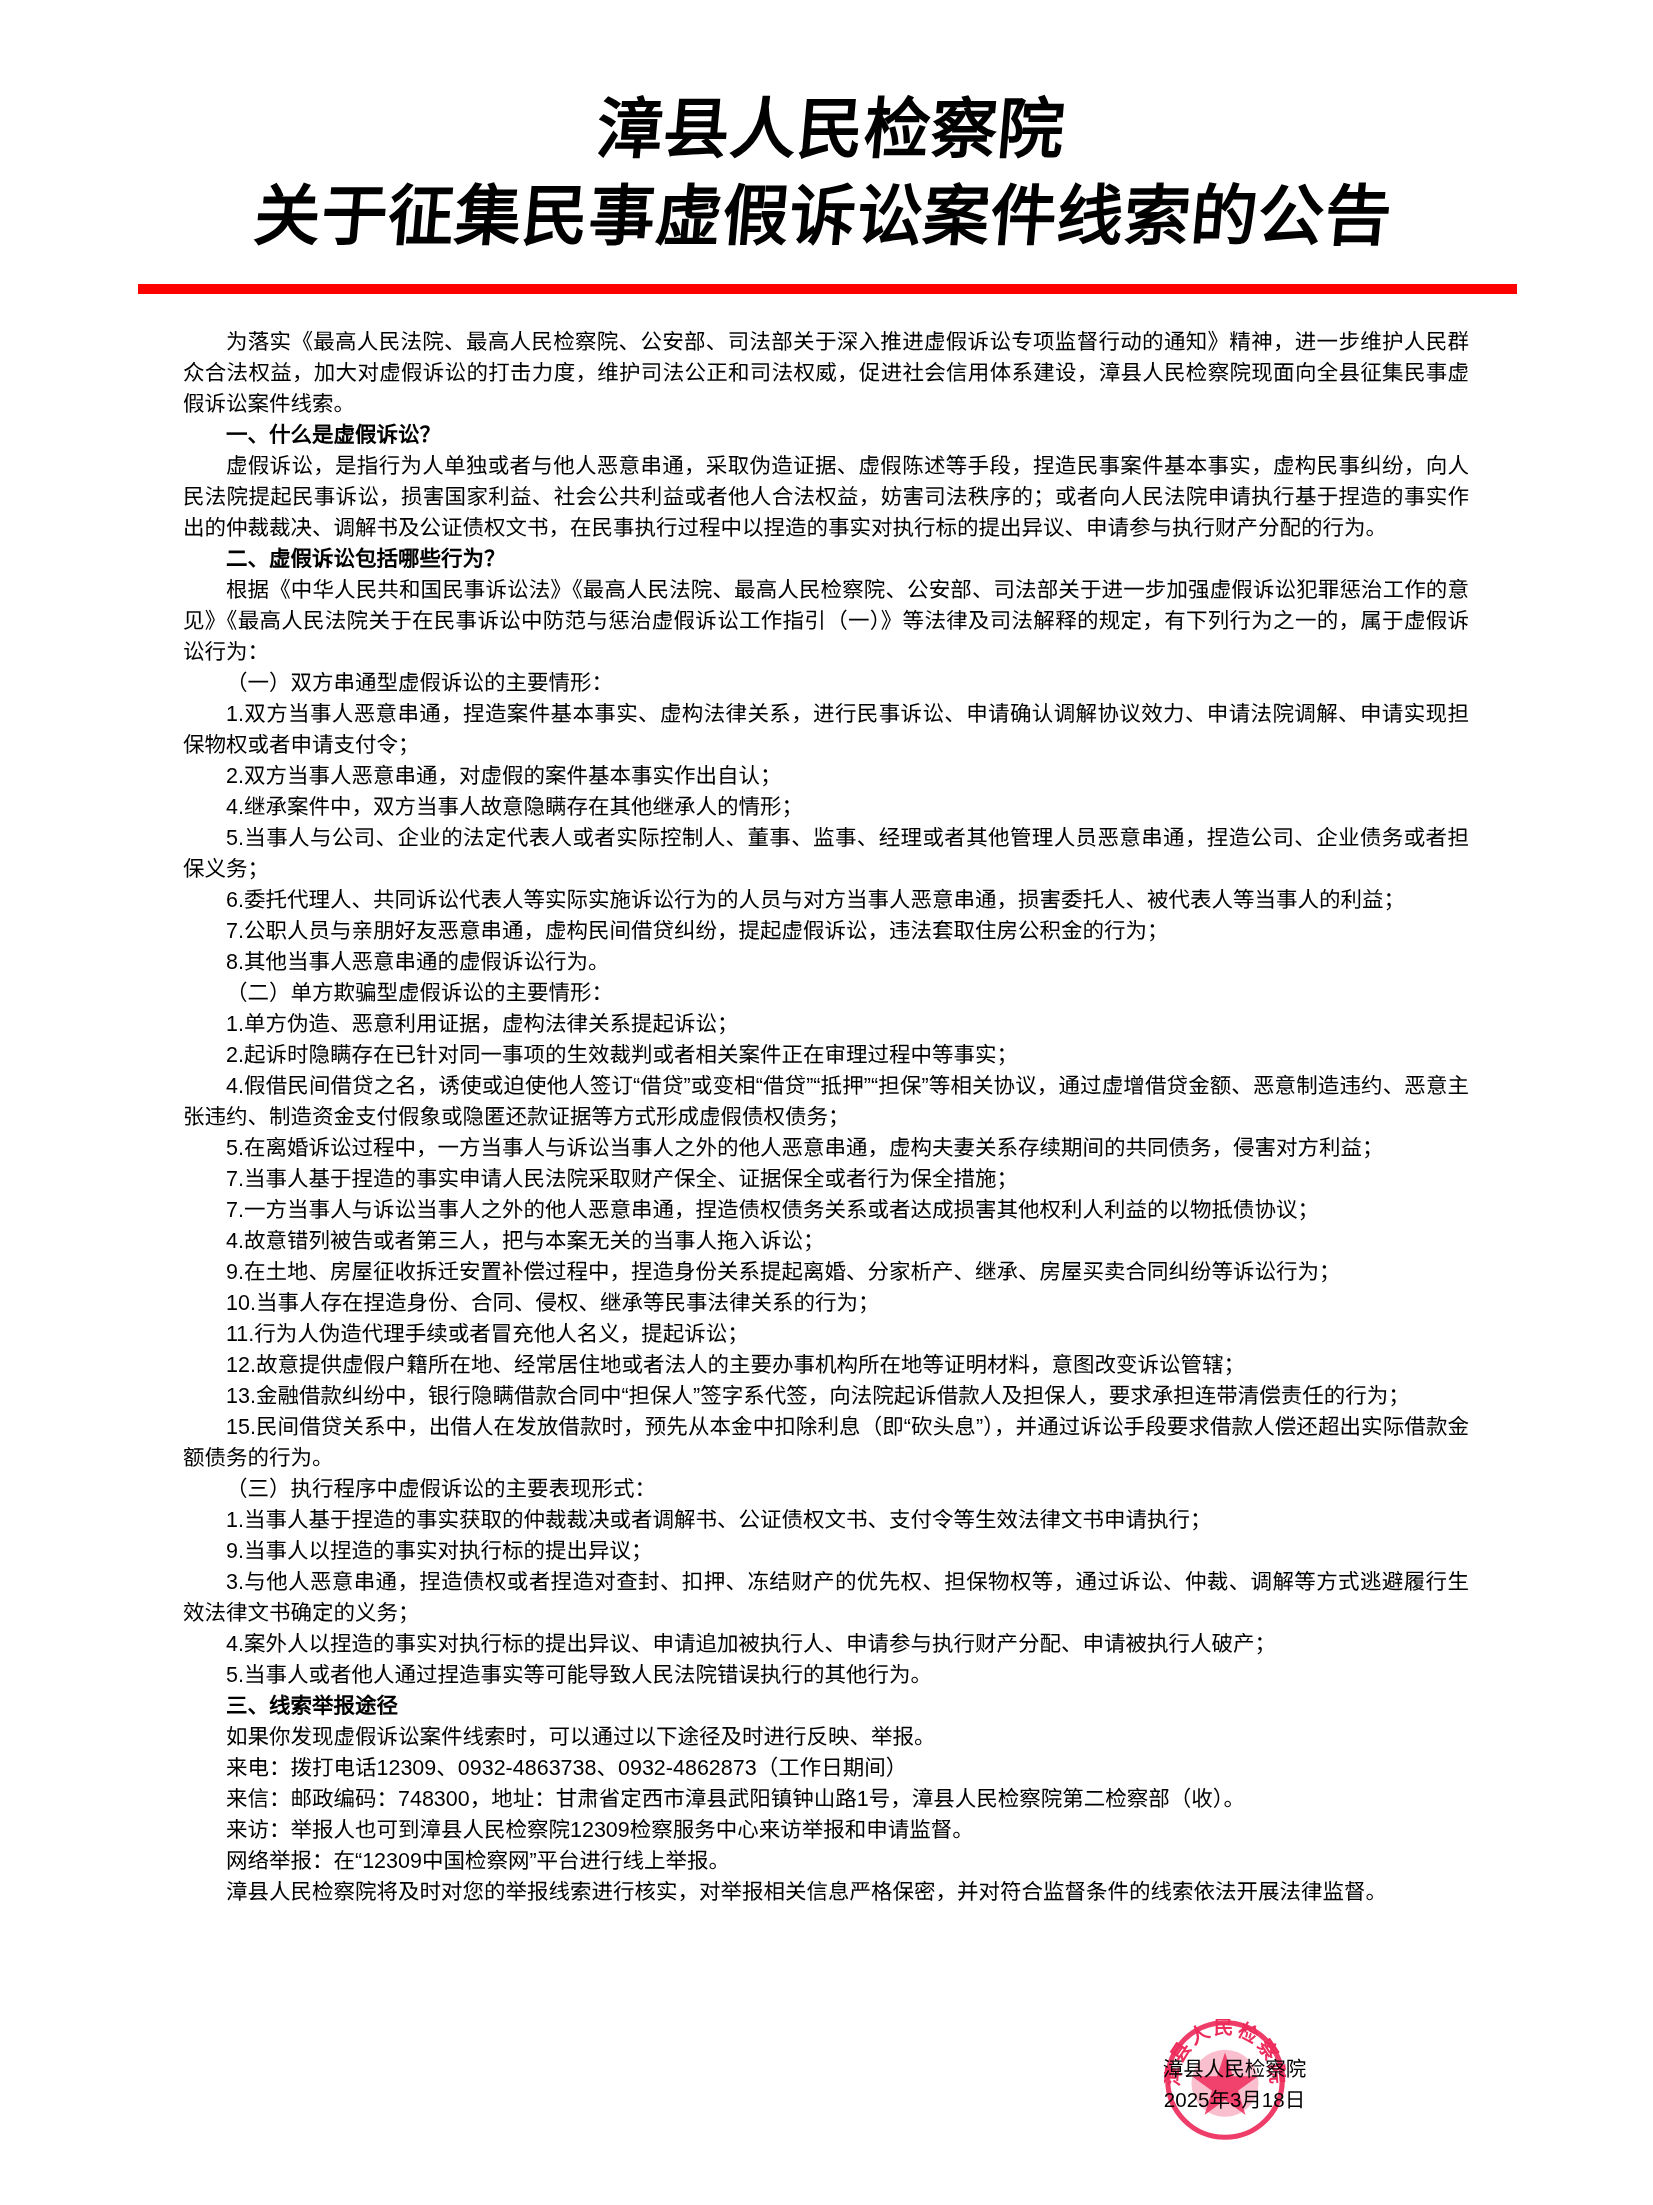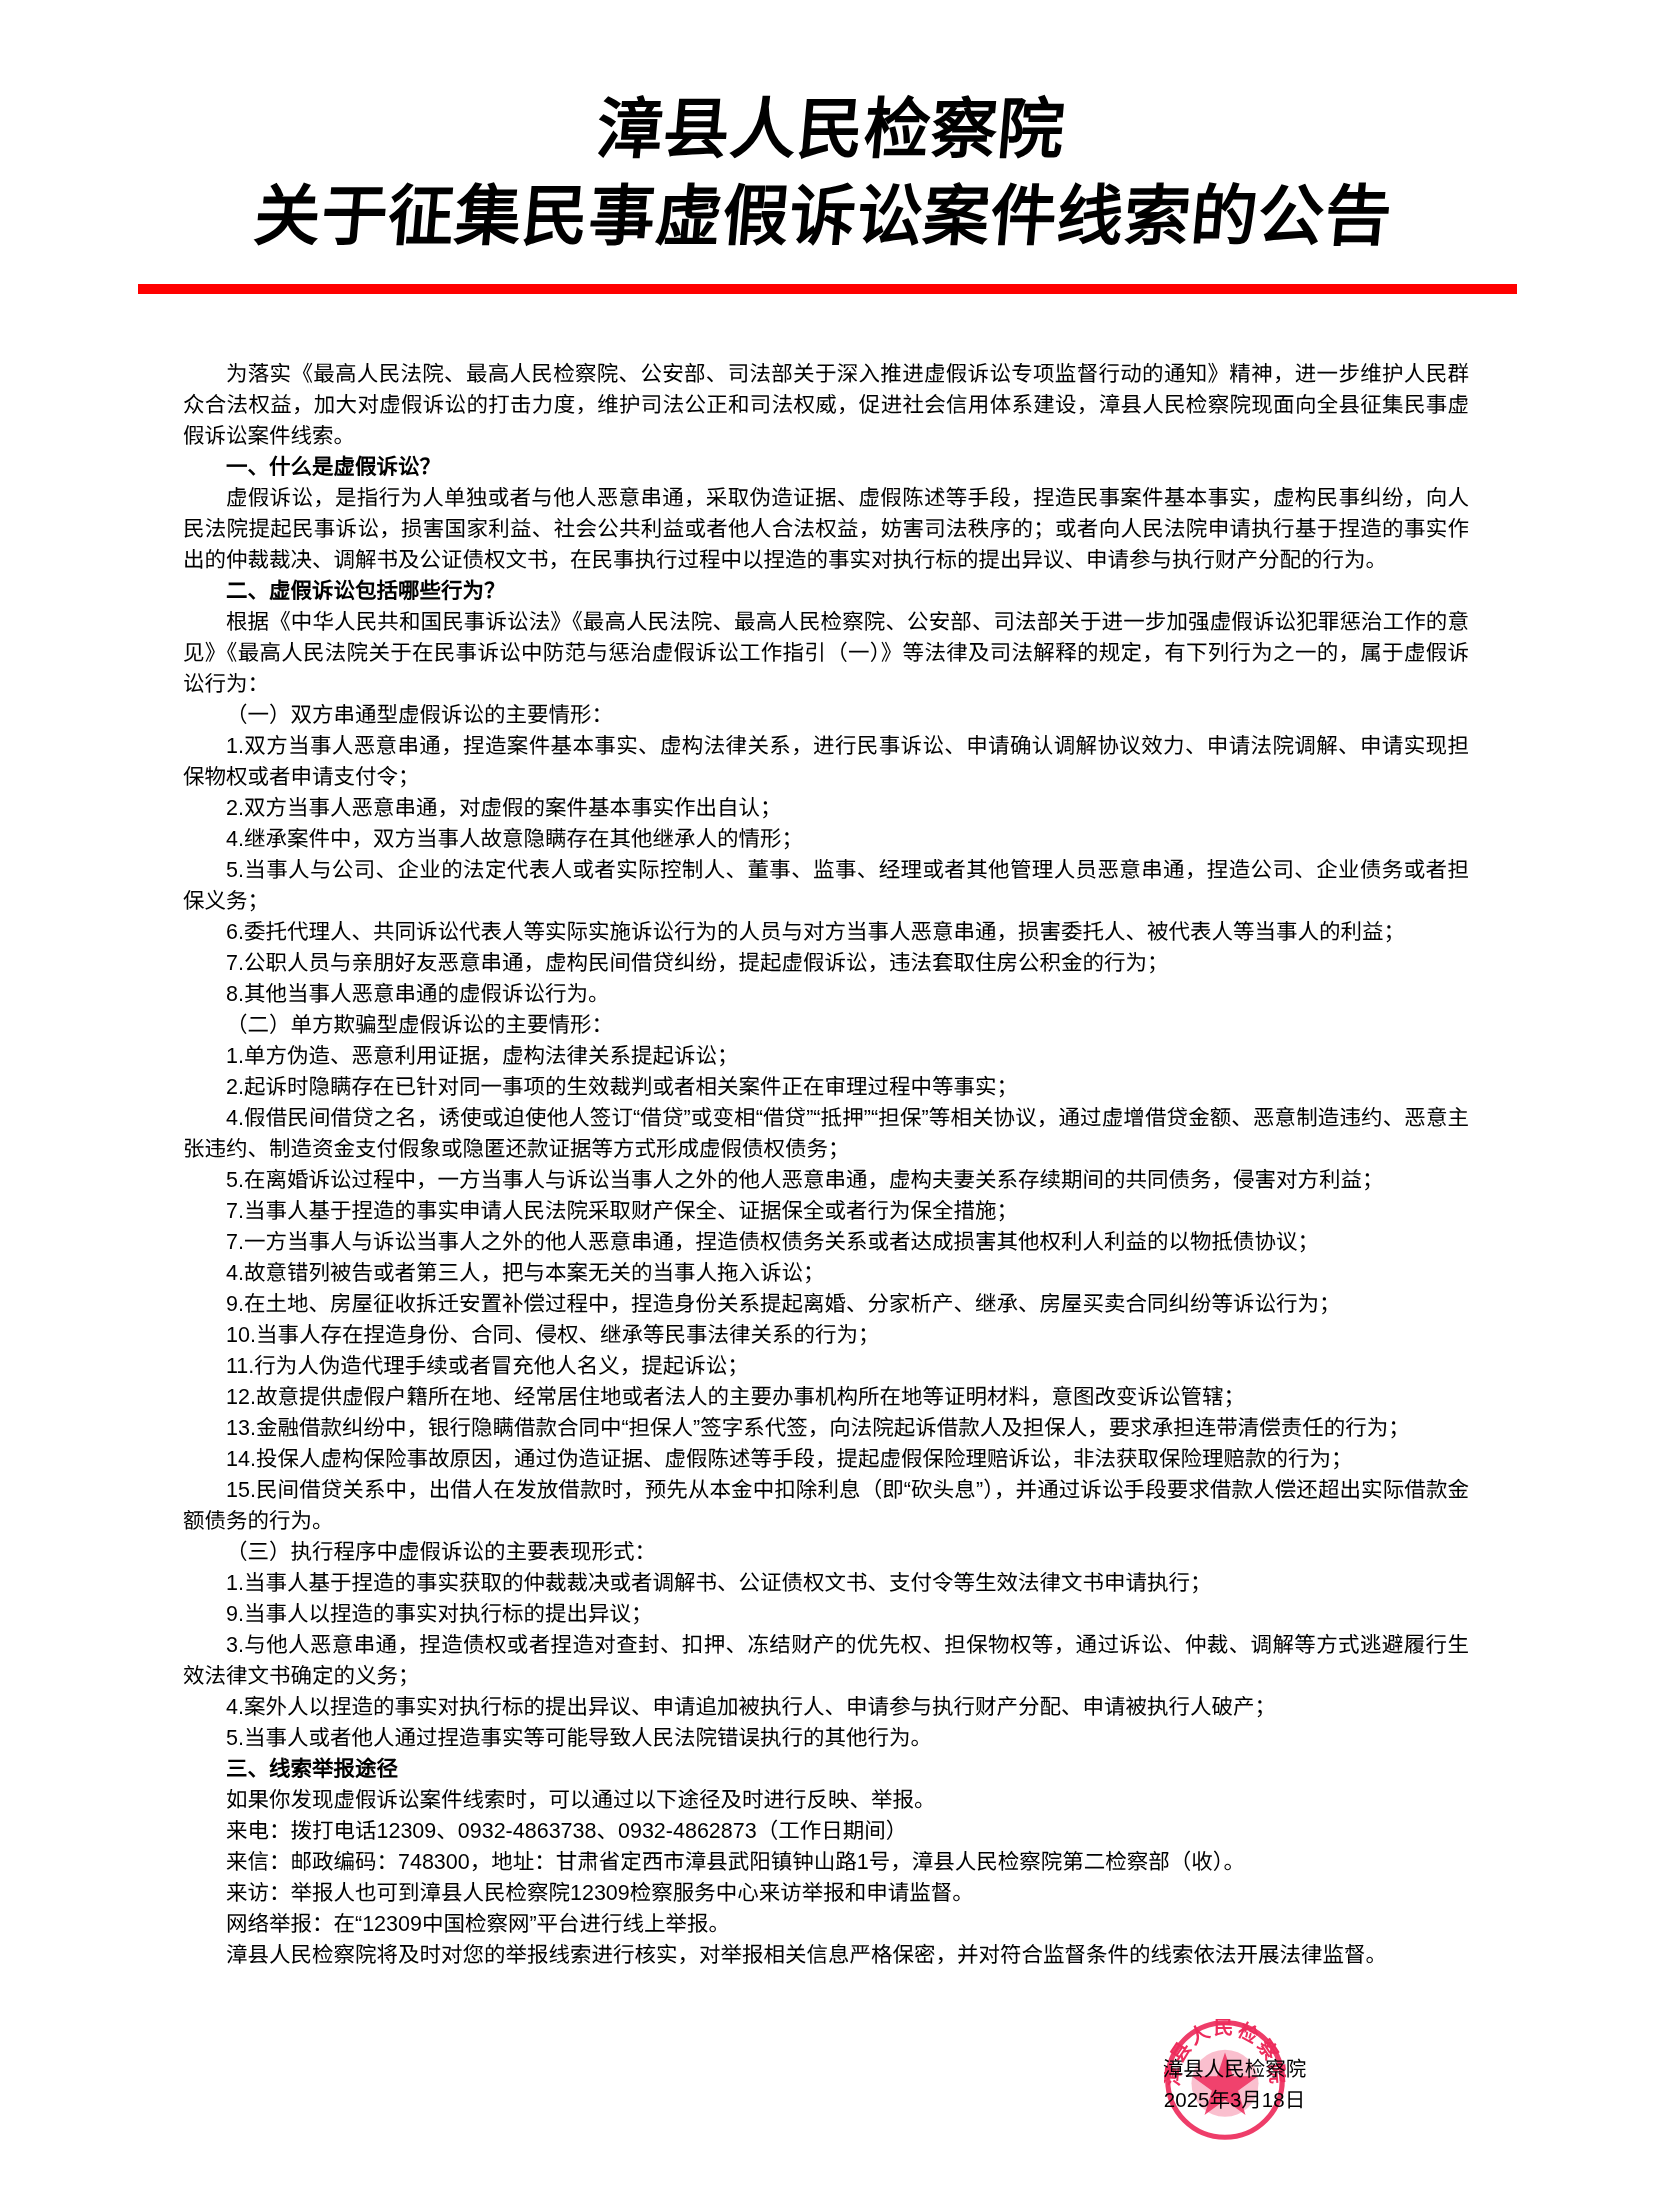--- a/index.html
+++ b/index.html
@@ -42,21 +42,20 @@
   
   .doc-body {
     position: absolute;
     left: 183px;
     top: 327px;
     width: 1286px;
     color: #000000;
     font-size: 21.5px;
     line-height: 31px;
     text-align: justify;
-    margin-top: 32px;
   }
   .para {
     margin: 0;
     text-indent: 2em;
     word-break: break-all;
   }
   .para.heading {
     font-weight: bold;
   }
   
@@ -112,21 +111,20 @@
       <p class="para">4.假借民间借贷之名，诱使或迫使他人签订“借贷”或变相“借贷”“抵押”“担保”等相关协议，通过虚增借贷金额、恶意制造违约、恶意主张违约、制造资金支付假象或隐匿还款证据等方式形成虚假债权债务；</p>
       <p class="para">5.在离婚诉讼过程中，一方当事人与诉讼当事人之外的他人恶意串通，虚构夫妻关系存续期间的共同债务，侵害对方利益；</p>
       <p class="para">7.当事人基于捏造的事实申请人民法院采取财产保全、证据保全或者行为保全措施；</p>
       <p class="para">7.一方当事人与诉讼当事人之外的他人恶意串通，捏造债权债务关系或者达成损害其他权利人利益的以物抵债协议；</p>
       <p class="para">4.故意错列被告或者第三人，把与本案无关的当事人拖入诉讼；</p>
       <p class="para">9.在土地、房屋征收拆迁安置补偿过程中，捏造身份关系提起离婚、分家析产、继承、房屋买卖合同纠纷等诉讼行为；</p>
       <p class="para">10.当事人存在捏造身份、合同、侵权、继承等民事法律关系的行为；</p>
       <p class="para">11.行为人伪造代理手续或者冒充他人名义，提起诉讼；</p>
       <p class="para">12.故意提供虚假户籍所在地、经常居住地或者法人的主要办事机构所在地等证明材料，意图改变诉讼管辖；</p>
       <p class="para">13.金融借款纠纷中，银行隐瞒借款合同中“担保人”签字系代签，向法院起诉借款人及担保人，要求承担连带清偿责任的行为；</p>
-      <p class="para">14.投保人虚构保险事故原因，通过伪造证据、虚假陈述等手段，提起虚假保险理赔诉讼，非法获取保险理赔款的行为；</p>
       <p class="para">15.民间借贷关系中，出借人在发放借款时，预先从本金中扣除利息（即“砍头息”），并通过诉讼手段要求借款人偿还超出实际借款金额债务的行为。</p>
       <p class="para">（三）执行程序中虚假诉讼的主要表现形式：</p>
       <p class="para">1.当事人基于捏造的事实获取的仲裁裁决或者调解书、公证债权文书、支付令等生效法律文书申请执行；</p>
       <p class="para">9.当事人以捏造的事实对执行标的提出异议；</p>
       <p class="para">3.与他人恶意串通，捏造债权或者捏造对查封、扣押、冻结财产的优先权、担保物权等，通过诉讼、仲裁、调解等方式逃避履行生效法律文书确定的义务；</p>
       <p class="para">4.案外人以捏造的事实对执行标的提出异议、申请追加被执行人、申请参与执行财产分配、申请被执行人破产；</p>
       <p class="para">5.当事人或者他人通过捏造事实等可能导致人民法院错误执行的其他行为。</p>
       <p class="para heading">三、线索举报途径</p>
       <p class="para">如果你发现虚假诉讼案件线索时，可以通过以下途径及时进行反映、举报。</p>
       <p class="para">来电：拨打电话12309、0932-4863738、0932-4862873（工作日期间）</p>

